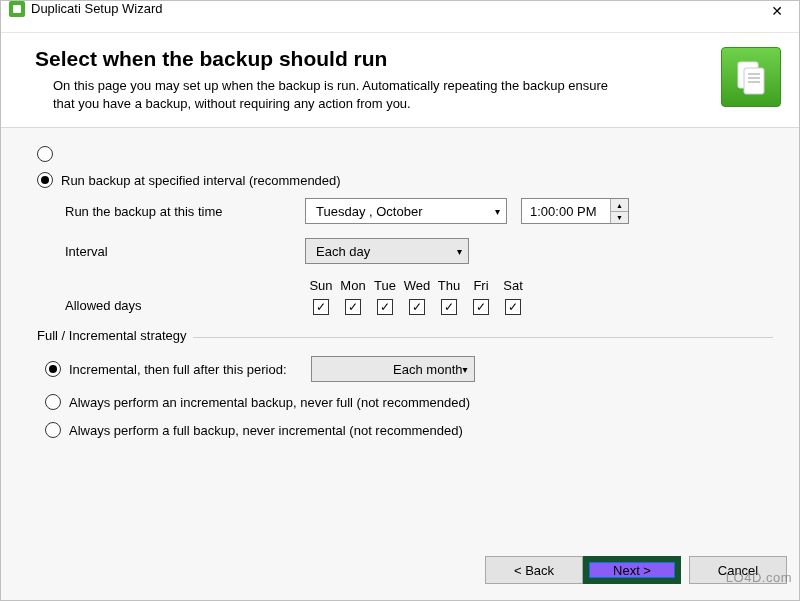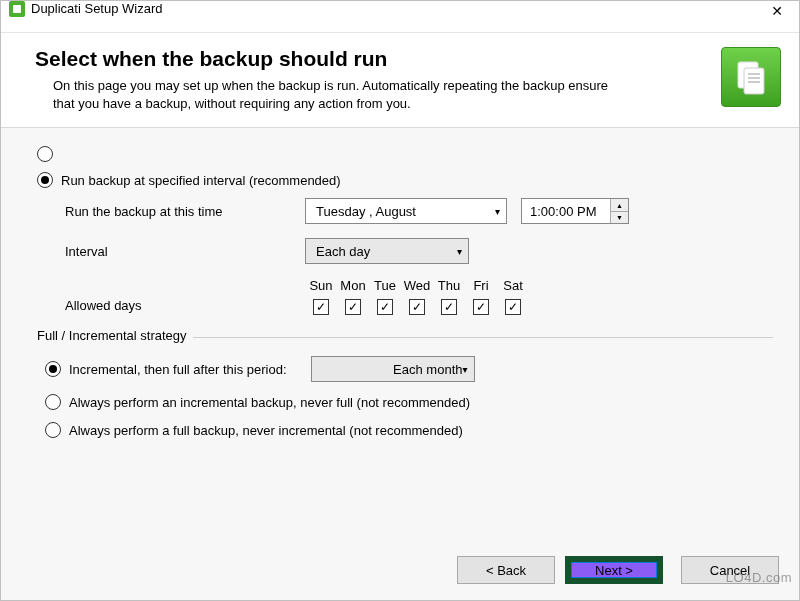--- a/index.html
+++ b/index.html
@@ -207,24 +207,23 @@
     left: 0;
     background: #f7f7f7;
     padding: 0 6px 0 0;
     font-size: 13px;
   }
   .fieldset .radio-row { margin-bottom: 12px; }
   .fieldset .combo { margin-left: 24px; justify-content: flex-end; }
 
   .button-bar {
     background: #f7f7f7;
-    padding: 14px 20px 16px;
+    padding: 14px 12px 16px;
     display: flex;
     justify-content: flex-end;
-    gap: 10px;
     align-items: center;
   }
   .btn {
     height: 28px;
     min-width: 98px;
     border: 1px solid #a8a8a8;
     background: #e3e3e3;
     display: flex;
     align-items: center;
     justify-content: center;
@@ -287,21 +286,21 @@
     <div class="radio-row">
       <span class="radio-circle checked"></span>
       <span>Run backup at specified interval (recommended)</span>
     </div>
 
     <div class="subblock">
 
       <div class="form-row">
         <div class="form-label">Run the backup at this time</div>
         <div class="date-select">
-          <span>Tuesday   ,   August</span>
+          <span>Tuesday   ,   October</span>
           <span class="chev">▾</span>
         </div>
         <div class="time-spinner">
           <span class="val">1:00:00 PM</span>
           <span class="spin">
             <div>▲</div>
             <div>▼</div>
           </span>
         </div>
       </div>

